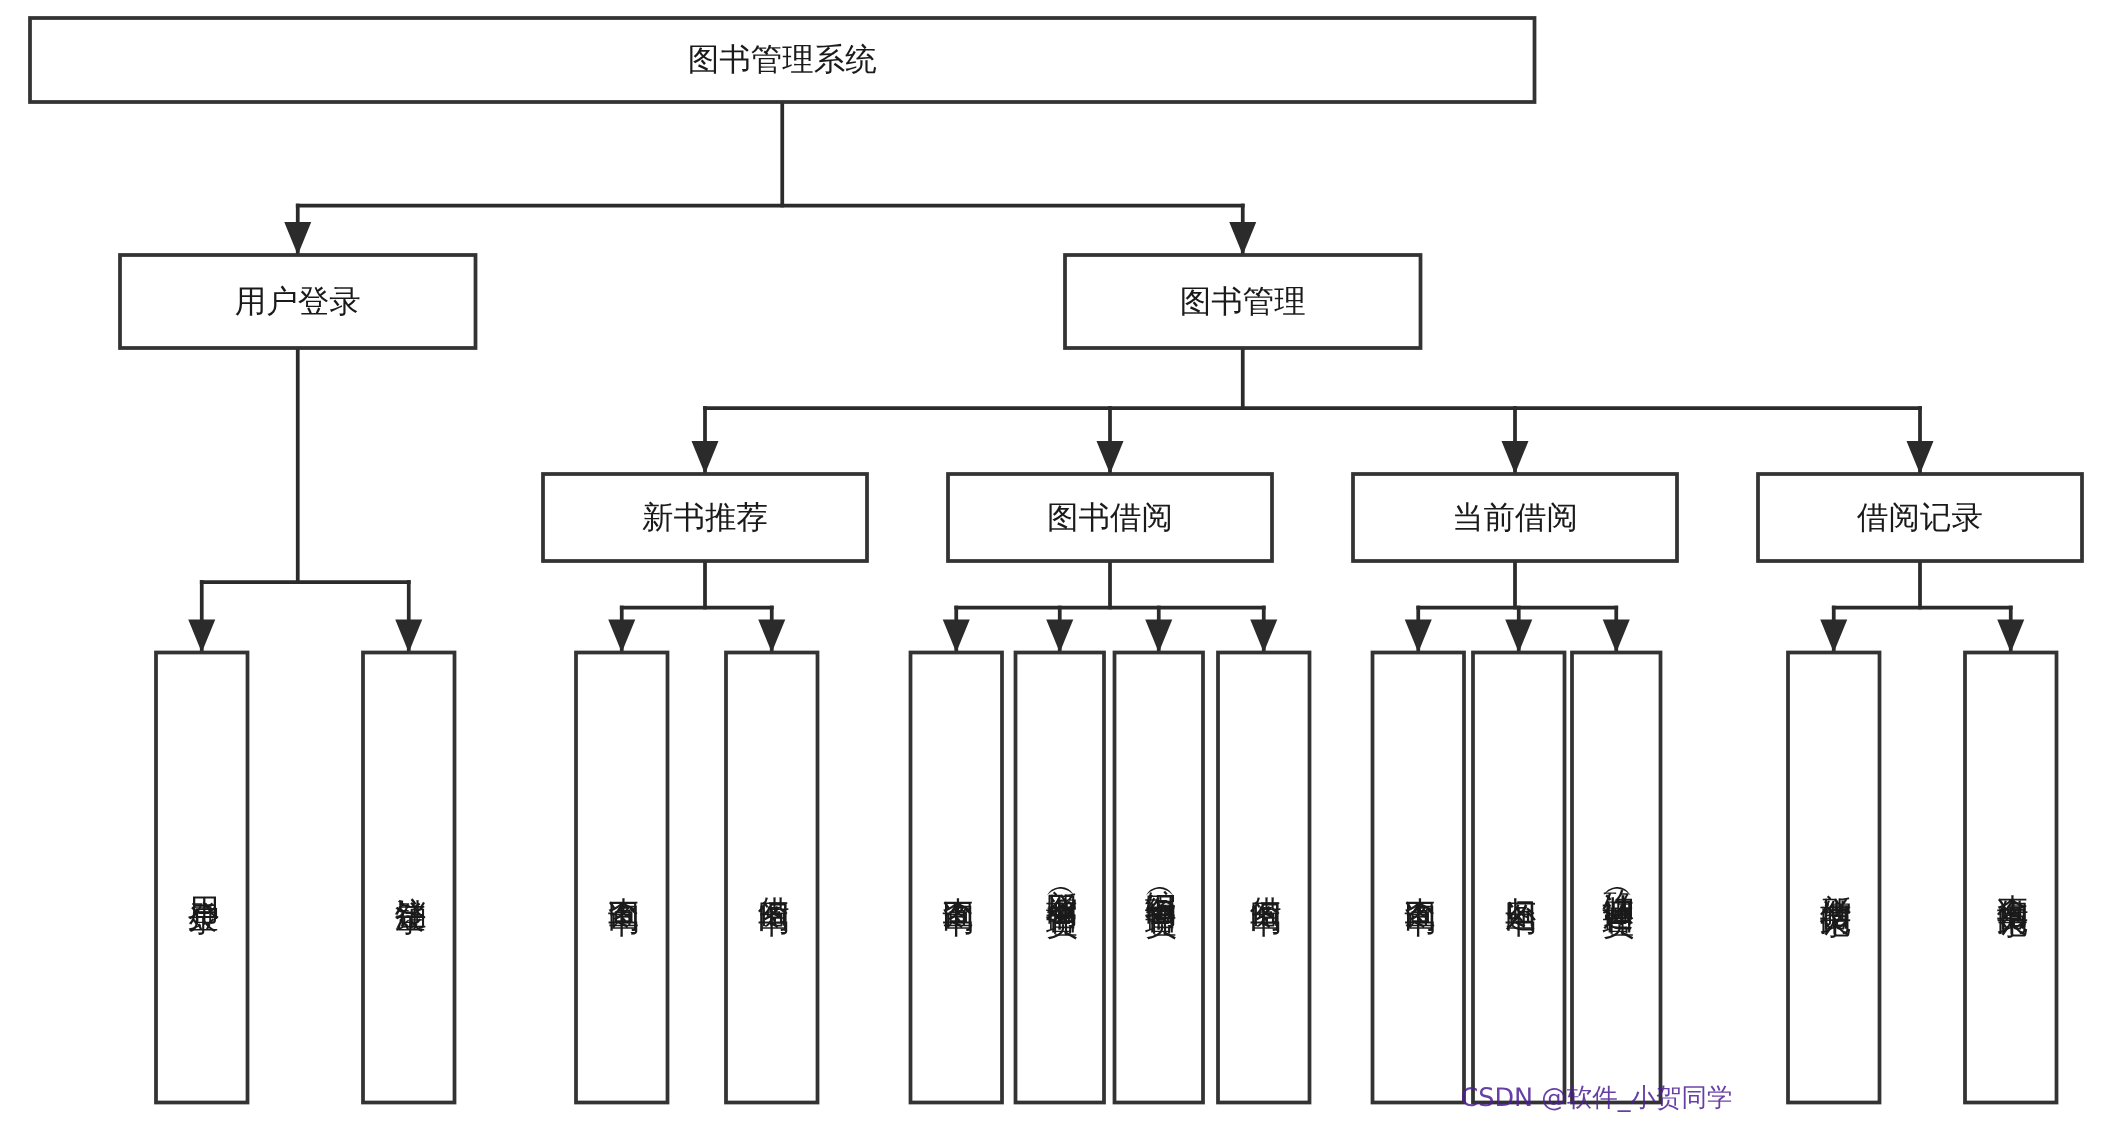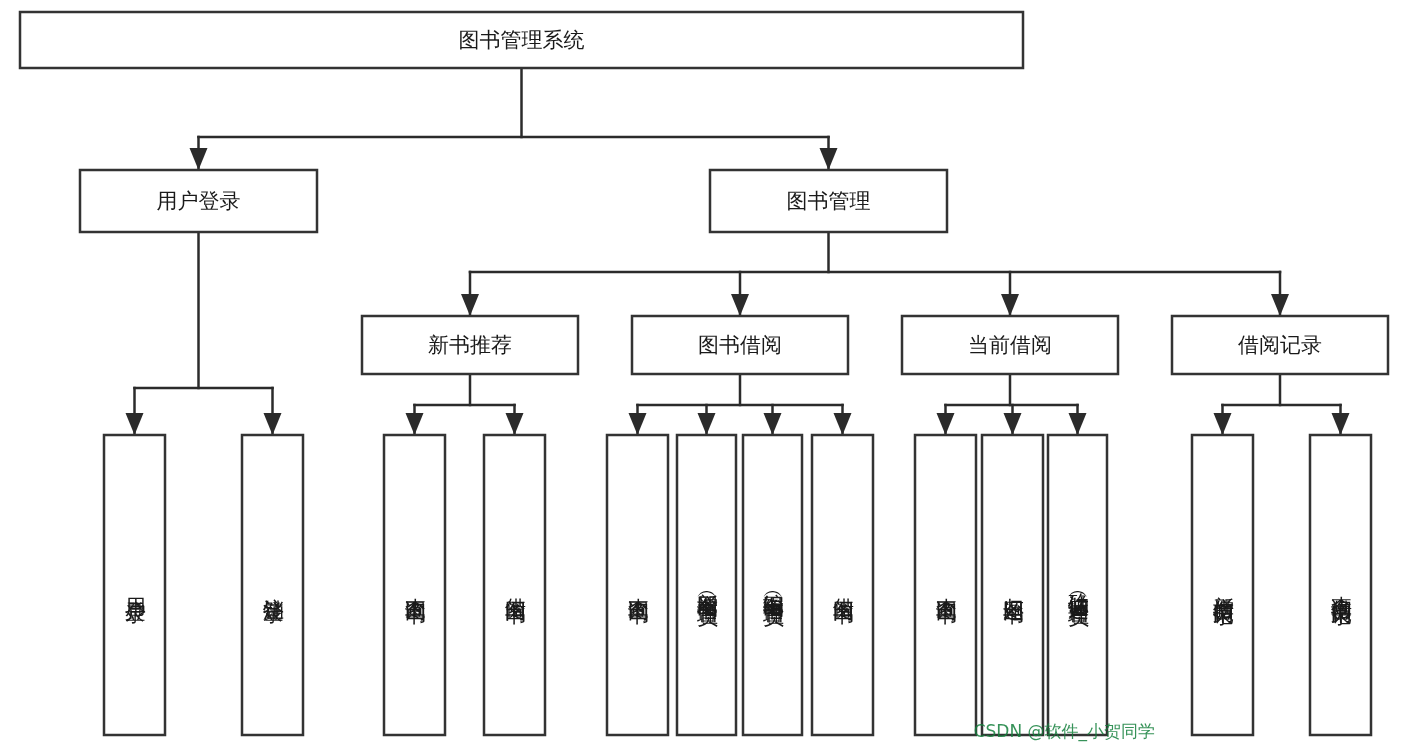--- a/index.html
+++ b/index.html
@@ -57,21 +57,21 @@
     writing-mode: vertical-rl;
     text-orientation: upright;
     letter-spacing: 2px;
   }
   .watermark {
     position: absolute;
     right: 8px;
     bottom: 4px;
     font-family: "DejaVu Sans", "Liberation Sans", sans-serif;
     font-size: 17px;
-    color: #15803d;
+    color: #4c1d95;
     opacity: 0.85;
     white-space: nowrap;
     pointer-events: none;
     user-select: none;
     text-align: right;
   }
 </style>
 </head>
 <body>
 

